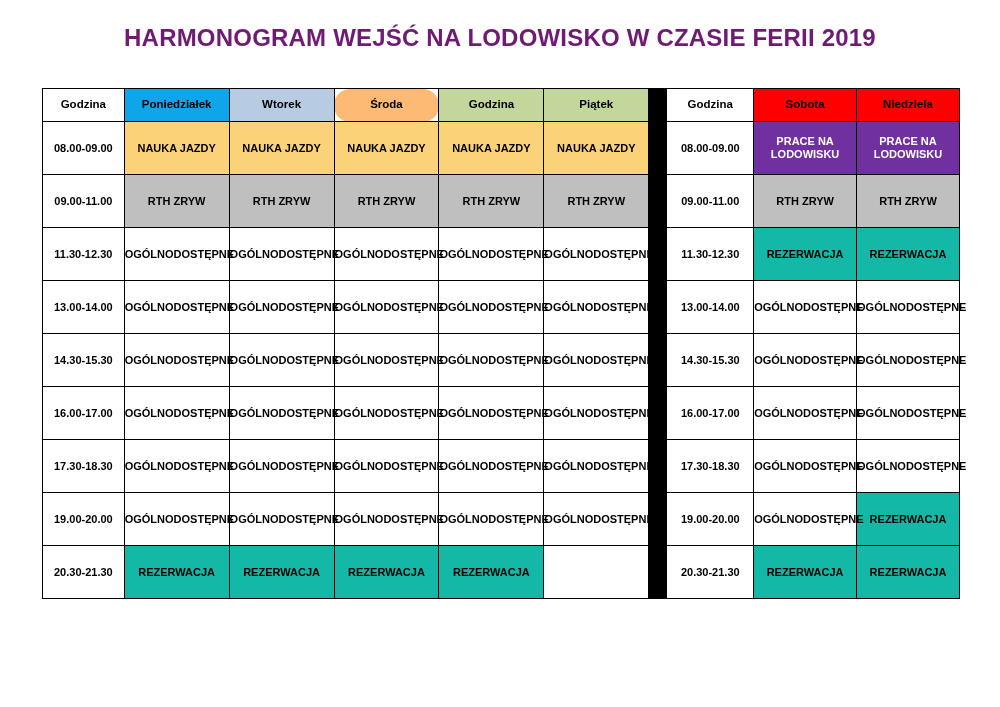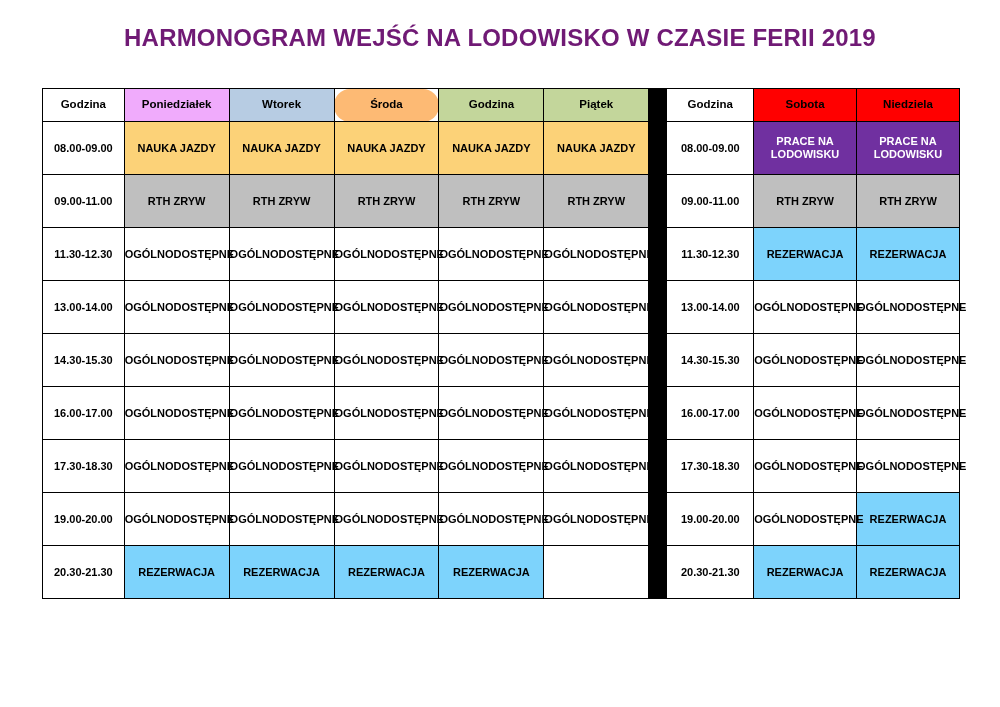--- a/index.html
+++ b/index.html
@@ -68,34 +68,34 @@
     font-weight: bold;
   }
   .gap {
     background: #000000;
     border-top: 1px solid #000000;
     border-bottom: 1px solid #000000;
     border-left: 1px solid #000000;
     border-right: 1px solid #000000;
   }
   
-  .h-mon { background: #f0abfc; }
+  .h-mon { background: #0ea5e9; }
   .h-tue { background: #b7cce3; }
   .h-wed { background: #fdba74; border-radius: 16px; }
   .h-thu { background: #c3d69b; }
   .h-fri { background: #c3d69b; }
   .h-sat { background: #ff0000; color: #000000; }
   .h-sun { background: #ff0000; color: #000000; }
   .h-plain { background: #ffffff; margin-top: 12px; }
 
   
   .c-nauka  { background: #fcd278; color: #000; }
   .c-rth    { background: #bfbfbf; color: #000; }
   .c-ogol   { background: #ffffff; color: #000; font-size: 10px; }
-  .c-rez    { background: #7dd3fc; color: #000; }
+  .c-rez    { background: #14b8a6; color: #000; }
   .c-prace  { background: #7030a0; color: #ffffff; }
   .c-empty  { background: #ffffff; }
 </style>
 </head>
 <body>
 
 <div class="page">
 
   <h1 class="title">HARMONOGRAM WEJŚĆ NA LODOWISKO W CZASIE FERII 2019</h1>
 

